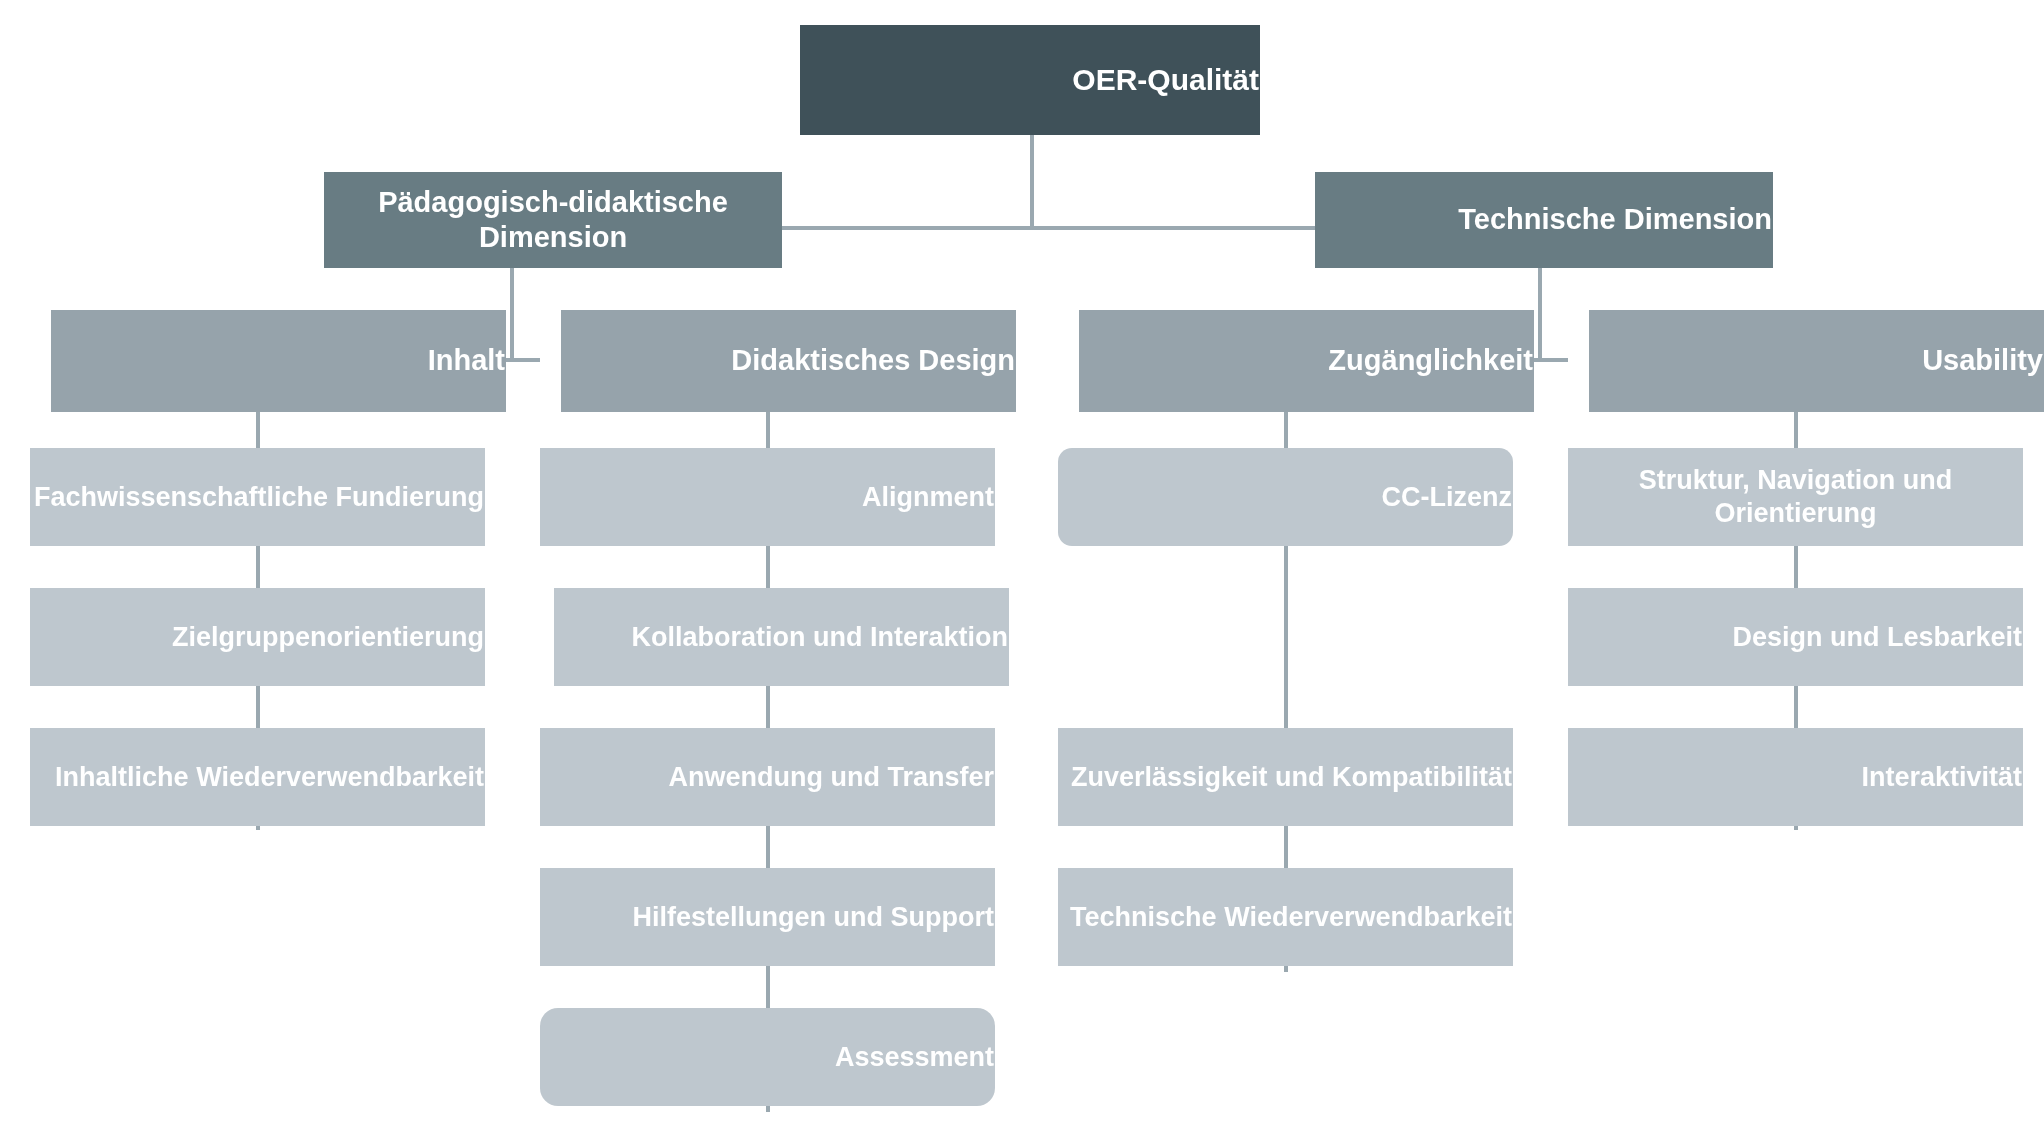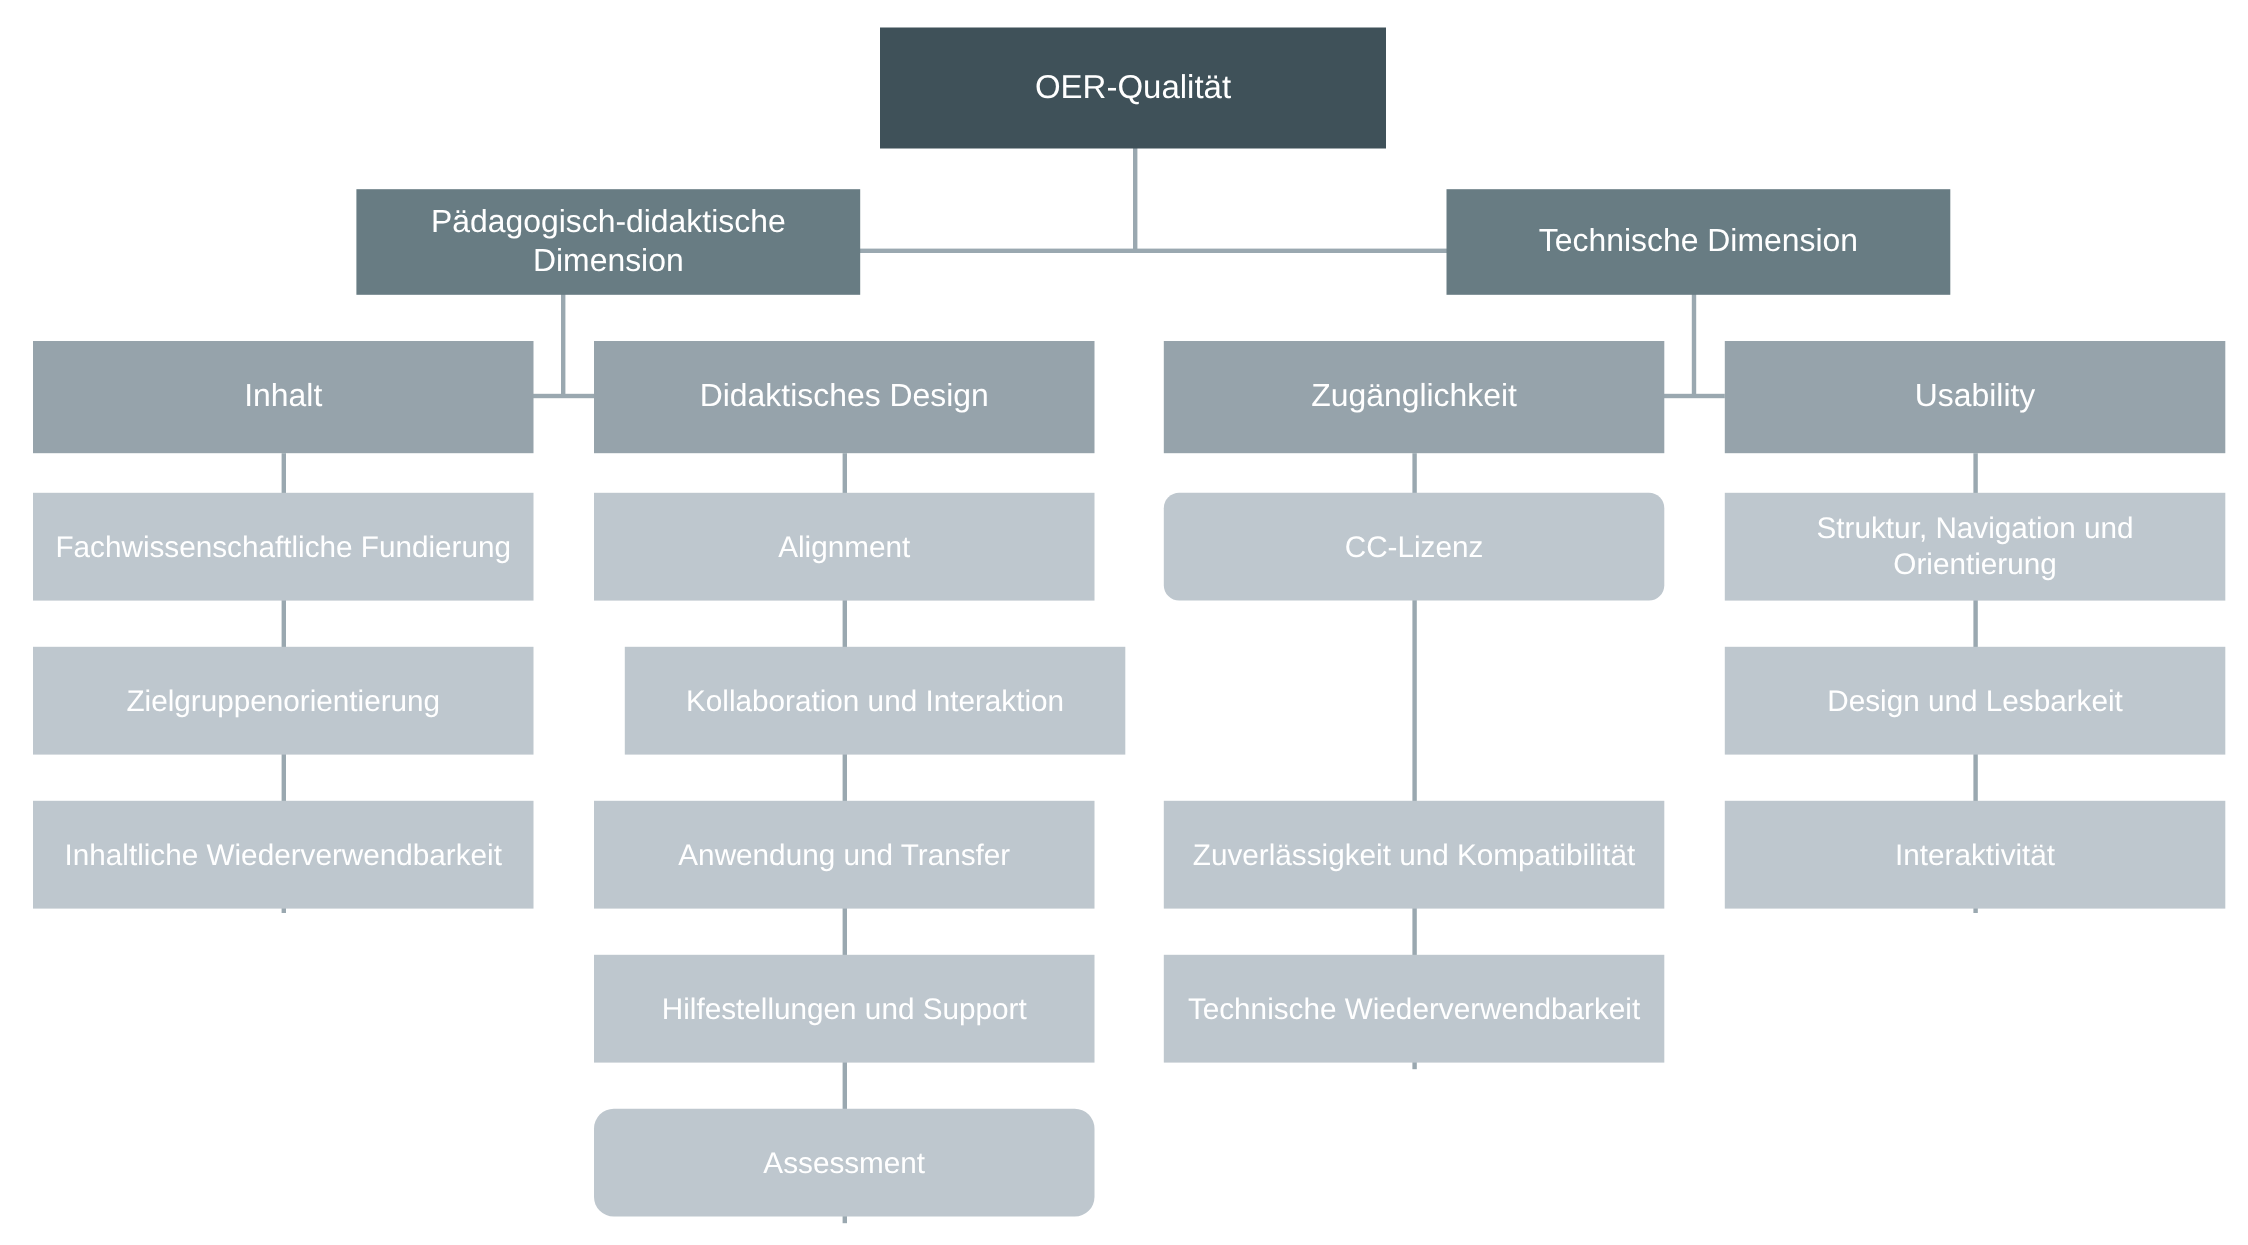--- a/index.html
+++ b/index.html
@@ -16,33 +16,33 @@
     height: 1132px;
     background: #ffffff;
     overflow: hidden;
   }
 
   
   .node {
     position: absolute;
     display: flex;
     align-items: center;
-    justify-content: center;
+    justify-content: flex-end;
     text-align: center;
     color: #ffffff;
-    font-weight: normal;
+    font-weight: bold;
     line-height: 1.22;
     box-sizing: border-box;
-    padding: 4px 12px;
+    padding: 4px 1px;
     z-index: 3;
   }
 
   .lvl-root  { background: #3f5159; font-size: 30px; }
   .lvl-dim   { background: #687c83; font-size: 29px; }
-  .lvl-cat   { background: #96a3ab; font-size: 29px; }
+  .lvl-cat   { background: #96a3ab; font-size: 29px; margin-left: 21px; }
   .lvl-leaf  { background: #bec7ce; font-size: 27px; }
 
   
   .conn {
     position: absolute;
     background: #9aa8b0;
     z-index: 1;
   }
   .conn.v { width: 4px; }
   .conn.h { height: 4px; }
@@ -104,21 +104,21 @@
   <div class="node lvl-leaf" style="left:30px; top:588px; width:455px; height:98px;">
     <span>Zielgruppenorientierung</span>
   </div>
   <div class="node lvl-leaf" style="left:540px; top:448px; width:455px; height:98px;">
     <span>Alignment</span>
   </div>
 
   <div class="node lvl-leaf" style="left:30px; top:728px; width:455px; height:98px;">
     <span>Inhaltliche Wiederverwendbarkeit</span>
   </div>
-  <div class="node lvl-leaf" style="left:568px; top:588px; width:455px; height:98px;">
+  <div class="node lvl-leaf" style="left:554px; top:588px; width:455px; height:98px;">
     <span>Kollaboration und Interaktion</span>
   </div>
   <div class="node lvl-leaf" style="left:540px; top:728px; width:455px; height:98px;">
     <span>Anwendung und Transfer</span>
   </div>
   <div class="node lvl-leaf" style="left:540px; top:868px; width:455px; height:98px;">
     <span>Hilfestellungen und Support</span>
   </div>
   <div class="node lvl-leaf" style="left:540px; top:1008px; width:455px; height:98px;border-radius:18px;">
     <span>Assessment</span>

